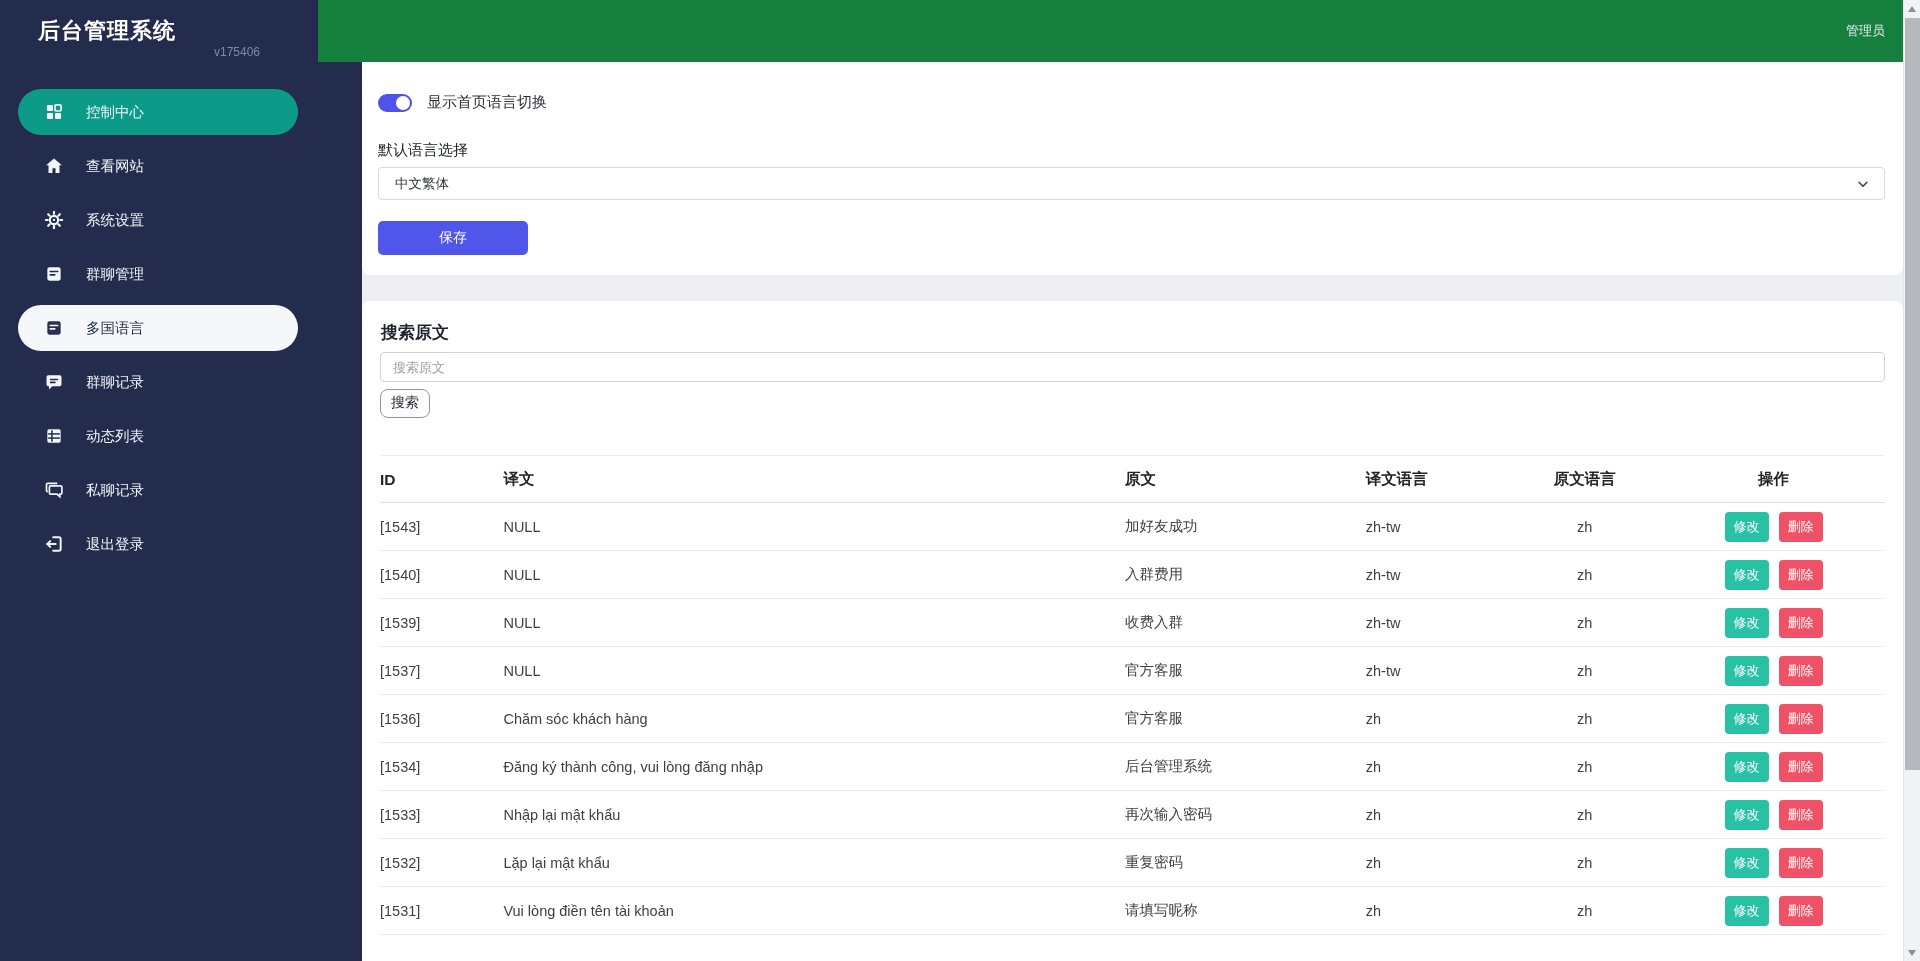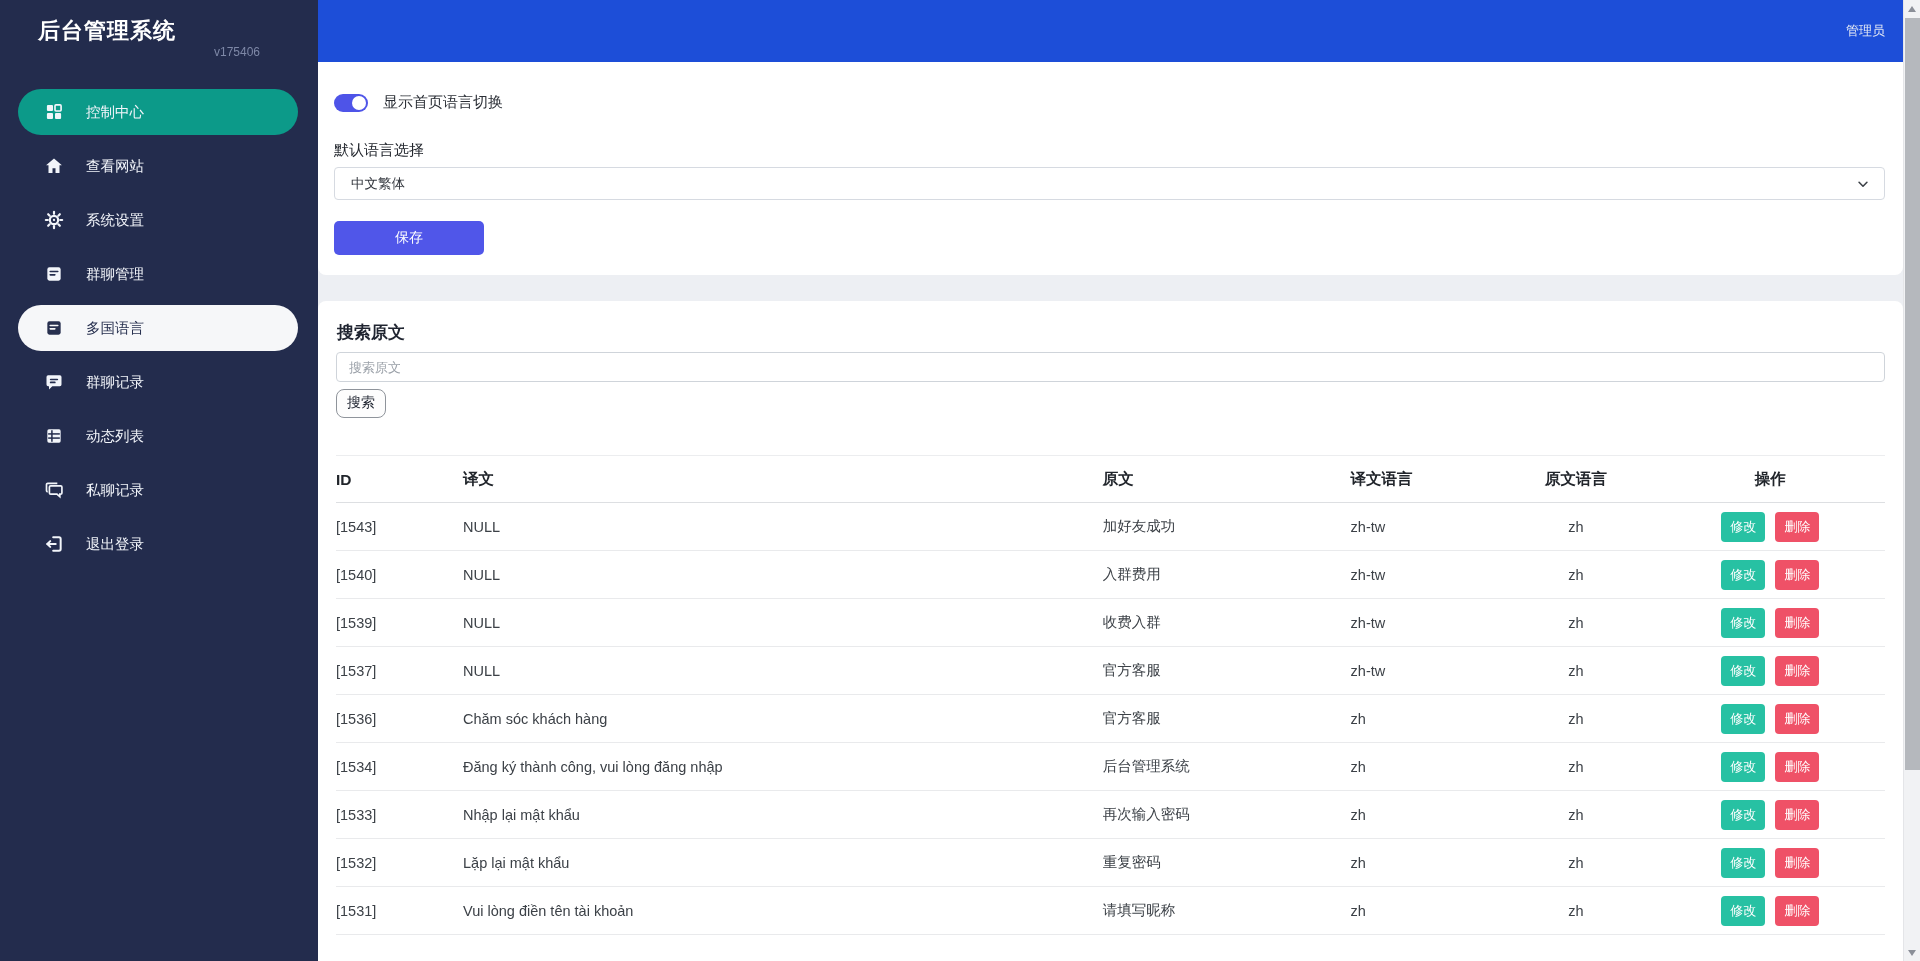--- a/index.html
+++ b/index.html
@@ -24,27 +24,27 @@
   .menu-item svg { width:20px; height:20px; flex:0 0 20px; }
   .menu-item.hl { background:#0C9A89; }
   .menu-item.cur { background:#F6F7F9; color:#27304F; }
   .icon-contrast { stroke:#232C4D; }
   .menu-item.cur .icon-contrast { stroke:#F6F7F9; }
   .icon-contrast-f { fill:#232C4D; }
 
   
   .main { flex:1; display:flex; flex-direction:column; min-width:0; }
   .topbar {
-    height:62px; min-height:62px; background:#1d4ed8;
+    height:62px; min-height:62px; background:#15803d;
     display:flex; align-items:center; justify-content:flex-end; padding-right:18px;
   }
   .topbar-user { color:#E6EAF4; font-size:13px; cursor:pointer; }
   .content {
     flex:1; background:#EDEFF3; display:flex; flex-direction:column;
-    gap:26px; overflow:hidden;
+    gap:26px; overflow:hidden;margin-left:44px;
   }
   .card { background:#FFFFFF; border-radius:8px; }
 
   
   .card-settings { height:213px; min-height:213px; padding:31px 18px 0 16px; border-radius:0 0 8px 8px; }
   .switch-row { display:flex; align-items:center; gap:15px; }
   .switch {
     width:34px; height:18px; border-radius:9px; background:#4E54E8;
     position:relative; display:inline-block; cursor:pointer;
   }

